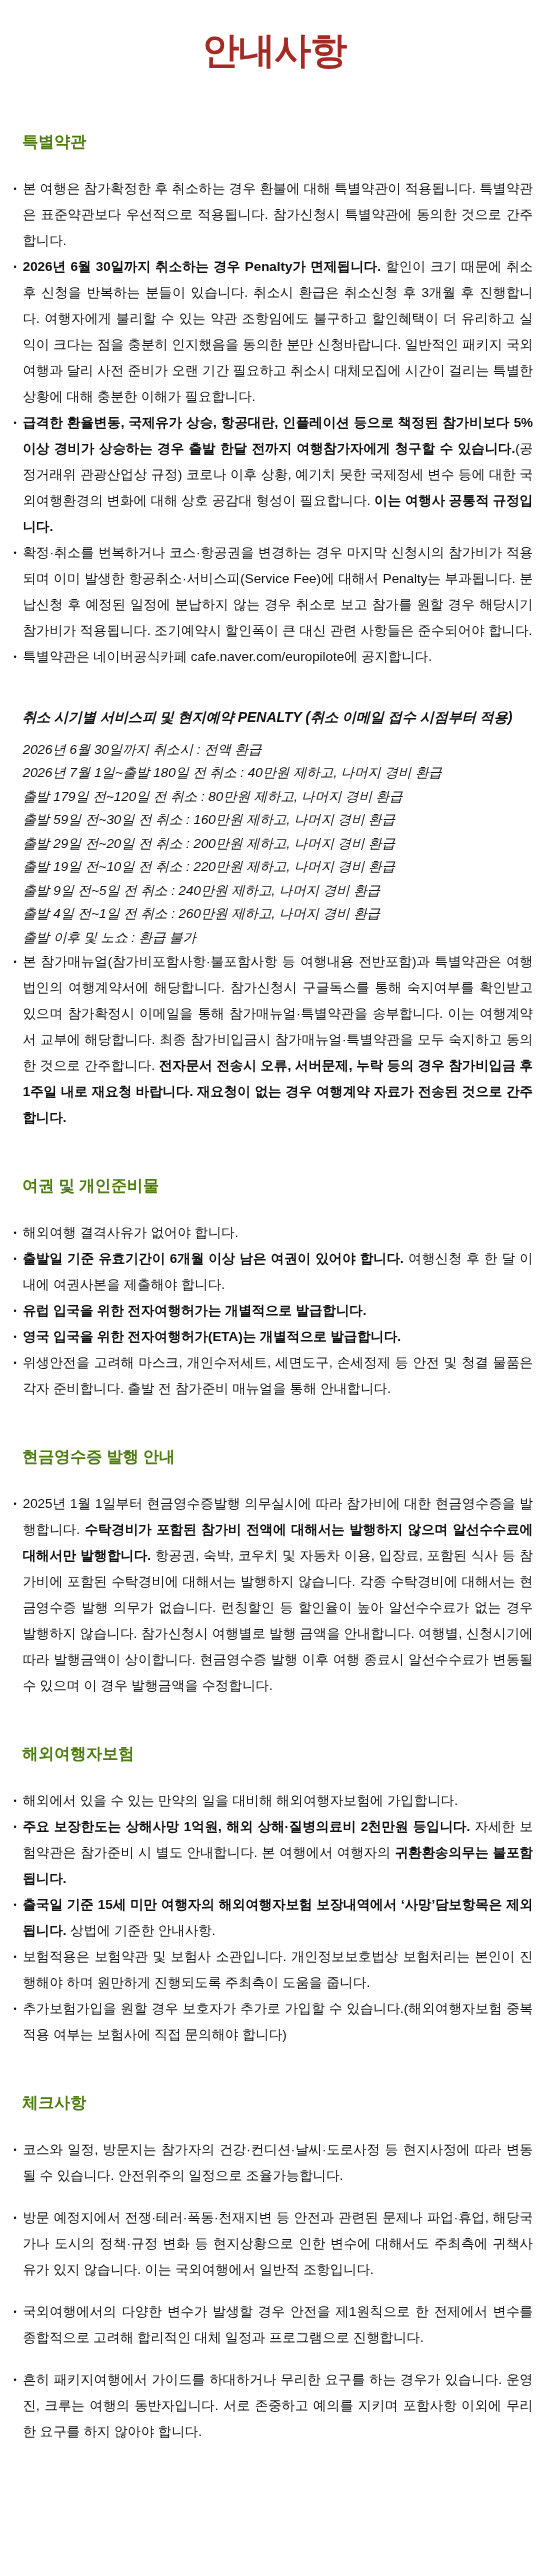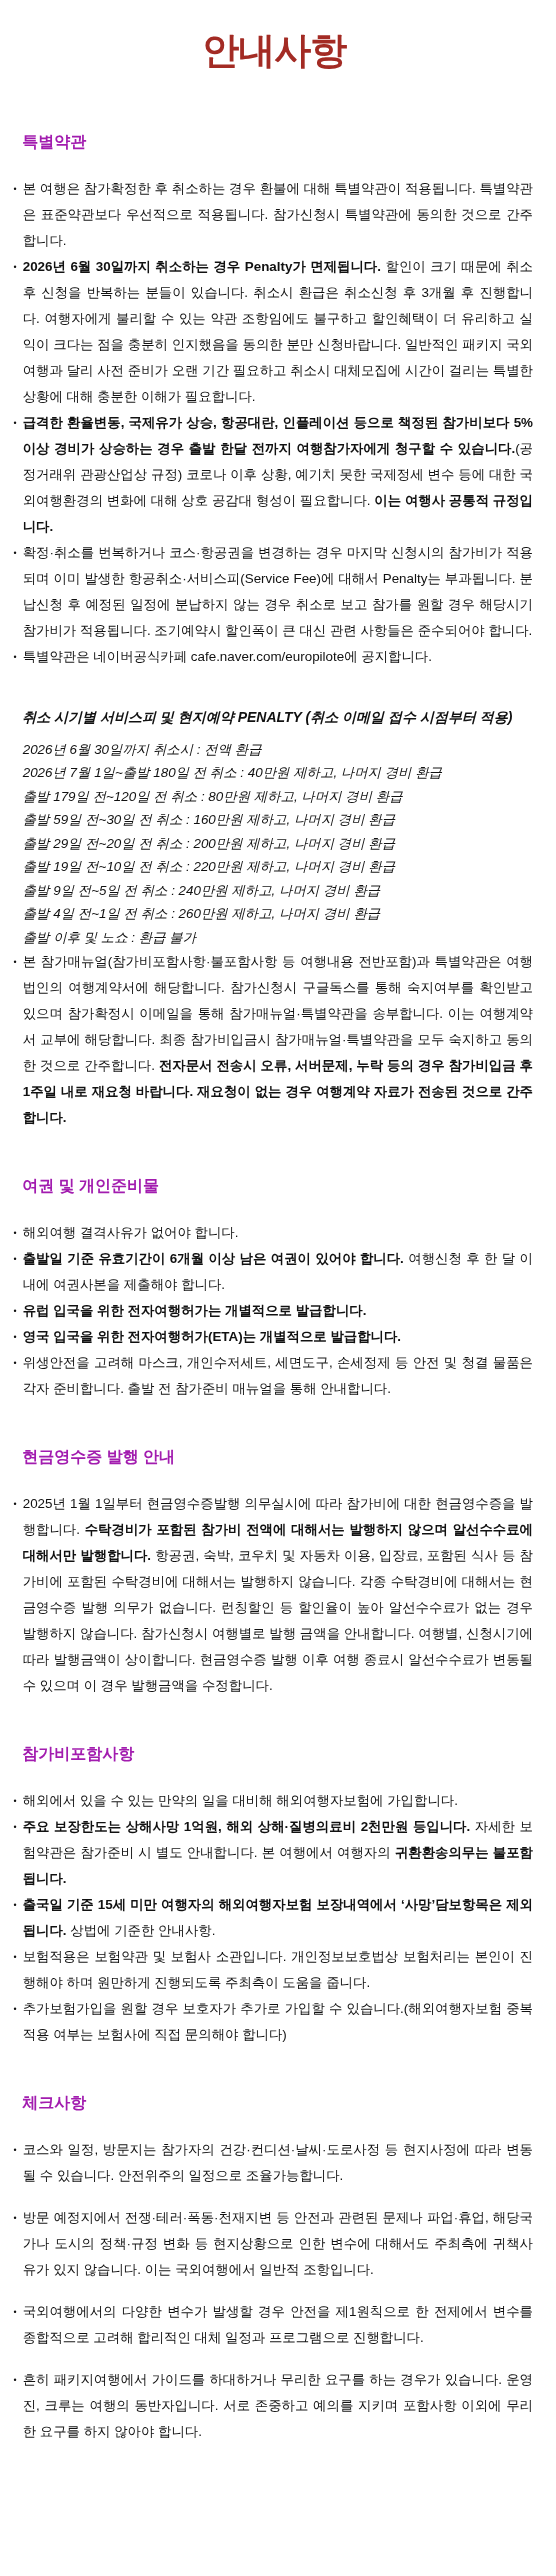--- a/index.html
+++ b/index.html
@@ -1,19 +1,19 @@
 <!DOCTYPE html>
 <html lang="ko" style="font-size:8.2px"><head>
 <meta charset="utf-8">
 <style>
   html,body{margin:0;padding:0;background:#ffffff;}
   body{width:556px;color:#111111;font-family:"Liberation Sans","DejaVu Sans",sans-serif;}
   .doc{padding:27px 23px 52px 15.5px;box-sizing:border-box;width:556px;}
   .title{font-size:37px;line-height:1.0;font-weight:800;text-align:center;margin:5.2px 0 0 0;letter-spacing:-1px;}
-  h2.sec{font-size:16px;font-weight:800;margin:45px 0 23px 6.7px;color:#a21caf;}
+  h2.sec{font-size:16px;font-weight:800;margin:45px 0 23px 6.7px;color:#4d7c0f;}
   .sec-first{margin-top:40px;}
   .bullets,.penalty,.numbered{font-size:13.4px;line-height:26px;text-align:justify;word-break:break-all;}
   .bullet{position:relative;padding-left:7.2px;margin:0;}
   .spaced .bullet{margin-bottom:16px;}
   .spaced .bullet:last-child{margin-bottom:0;}
   .bullet .mark{position:absolute;left:-2.1px;top:0;font-size:8.8px;line-height:26px;color:#111;}
   .penalty-head{font-weight:800;font-size:14px;margin:39px 0 11.3px 6.7px;font-style:italic;}
   .penalty-line{padding-left:7.2px;line-height:23px;margin-bottom:0.5px;font-style:italic;}
   .b{font-weight:800;}
   .gap-title{height:17.5px;}
@@ -53,21 +53,21 @@
         <div class="bullet"><span class="mark">•</span><span class="txt"><span>해외여행 결격사유가 없어야 합니다.</span></span></div>
         <div class="bullet"><span class="mark">•</span><span class="txt"><span class="b">출발일 기준 유효기간이 6개월 이상 남은 여권이 있어야 합니다.</span><span> 여행신청 후 한 달 이내에 여권사본을 제출해야 합니다.</span></span></div>
         <div class="bullet"><span class="mark">•</span><span class="txt"><span class="b">유럽 입국을 위한 전자여행허가는 개별적으로 발급합니다.</span></span></div>
         <div class="bullet"><span class="mark">•</span><span class="txt"><span class="b">영국 입국을 위한 전자여행허가(ETA)는 개별적으로 발급합니다.</span></span></div>
         <div class="bullet"><span class="mark">•</span><span class="txt"><span>위생안전을 고려해 마스크, 개인수저세트, 세면도구, 손세정제 등 안전 및 청결 물품은 각자 준비합니다. 출발 전 참가준비 매뉴얼을 통해 안내합니다.</span></span></div>
       </div>
       <h2 class="sec">현금영수증 발행 안내</h2>
       <div class="bullets">
         <div class="bullet"><span class="mark">•</span><span class="txt"><span>2025년 1월 1일부터 현금영수증발행 의무실시에 따라 참가비에 대한 현금영수증을 발행합니다. </span><span class="b">수탁경비가 포함된 참가비 전액에 대해서는 발행하지 않으며 알선수수료에 대해서만 발행합니다.</span><span> 항공권, 숙박, 코우치 및 자동차 이용, 입장료, 포함된 식사 등 참가비에 포함된 수탁경비에 대해서는 발행하지 않습니다. 각종 수탁경비에 대해서는 현금영수증 발행 의무가 없습니다. 런칭할인 등 할인율이 높아 알선수수료가 없는 경우 발행하지 않습니다. 참가신청시 여행별로 발행 금액을 안내합니다. 여행별, 신청시기에 따라 발행금액이 상이합니다. 현금영수증 발행 이후 여행 종료시 알선수수료가 변동될 수 있으며 이 경우 발행금액을 수정합니다.</span></span></div>
       </div>
-      <h2 class="sec">참가비포함사항</h2>
+      <h2 class="sec">해외여행자보험</h2>
       <div class="bullets">
         <div class="bullet"><span class="mark">•</span><span class="txt"><span>해외에서 있을 수 있는 만약의 일을 대비해 해외여행자보험에 가입합니다.</span></span></div>
         <div class="bullet"><span class="mark">•</span><span class="txt"><span class="b">주요 보장한도는 상해사망 1억원, 해외 상해·질병의료비 2천만원 등입니다.</span><span> 자세한 보험약관은 참가준비 시 별도 안내합니다. 본 여행에서 여행자의 </span><span class="b">귀환환송의무는 불포함됩니다.</span></span></div>
         <div class="bullet"><span class="mark">•</span><span class="txt"><span class="b">출국일 기준 15세 미만 여행자의 해외여행자보험 보장내역에서 ‘사망’담보항목은 제외됩니다.</span><span> 상법에 기준한 안내사항.</span></span></div>
         <div class="bullet"><span class="mark">•</span><span class="txt"><span>보험적용은 보험약관 및 보험사 소관입니다. 개인정보보호법상 보험처리는 본인이 진행해야 하며 원만하게 진행되도록 주최측이 도움을 줍니다.</span></span></div>
         <div class="bullet"><span class="mark">•</span><span class="txt"><span>추가보험가입을 원할 경우 보호자가 추가로 가입할 수 있습니다.(해외여행자보험 중복적용 여부는 보험사에 직접 문의해야 합니다)</span></span></div>
       </div>
       <h2 class="sec">체크사항</h2>
       <div class="bullets spaced">
         <div class="bullet"><span class="mark">•</span><span class="txt"><span>코스와 일정, 방문지는 참가자의 건강·컨디션·날씨·도로사정 등 현지사정에 따라 변동될 수 있습니다. 안전위주의 일정으로 조율가능합니다.</span></span></div>

